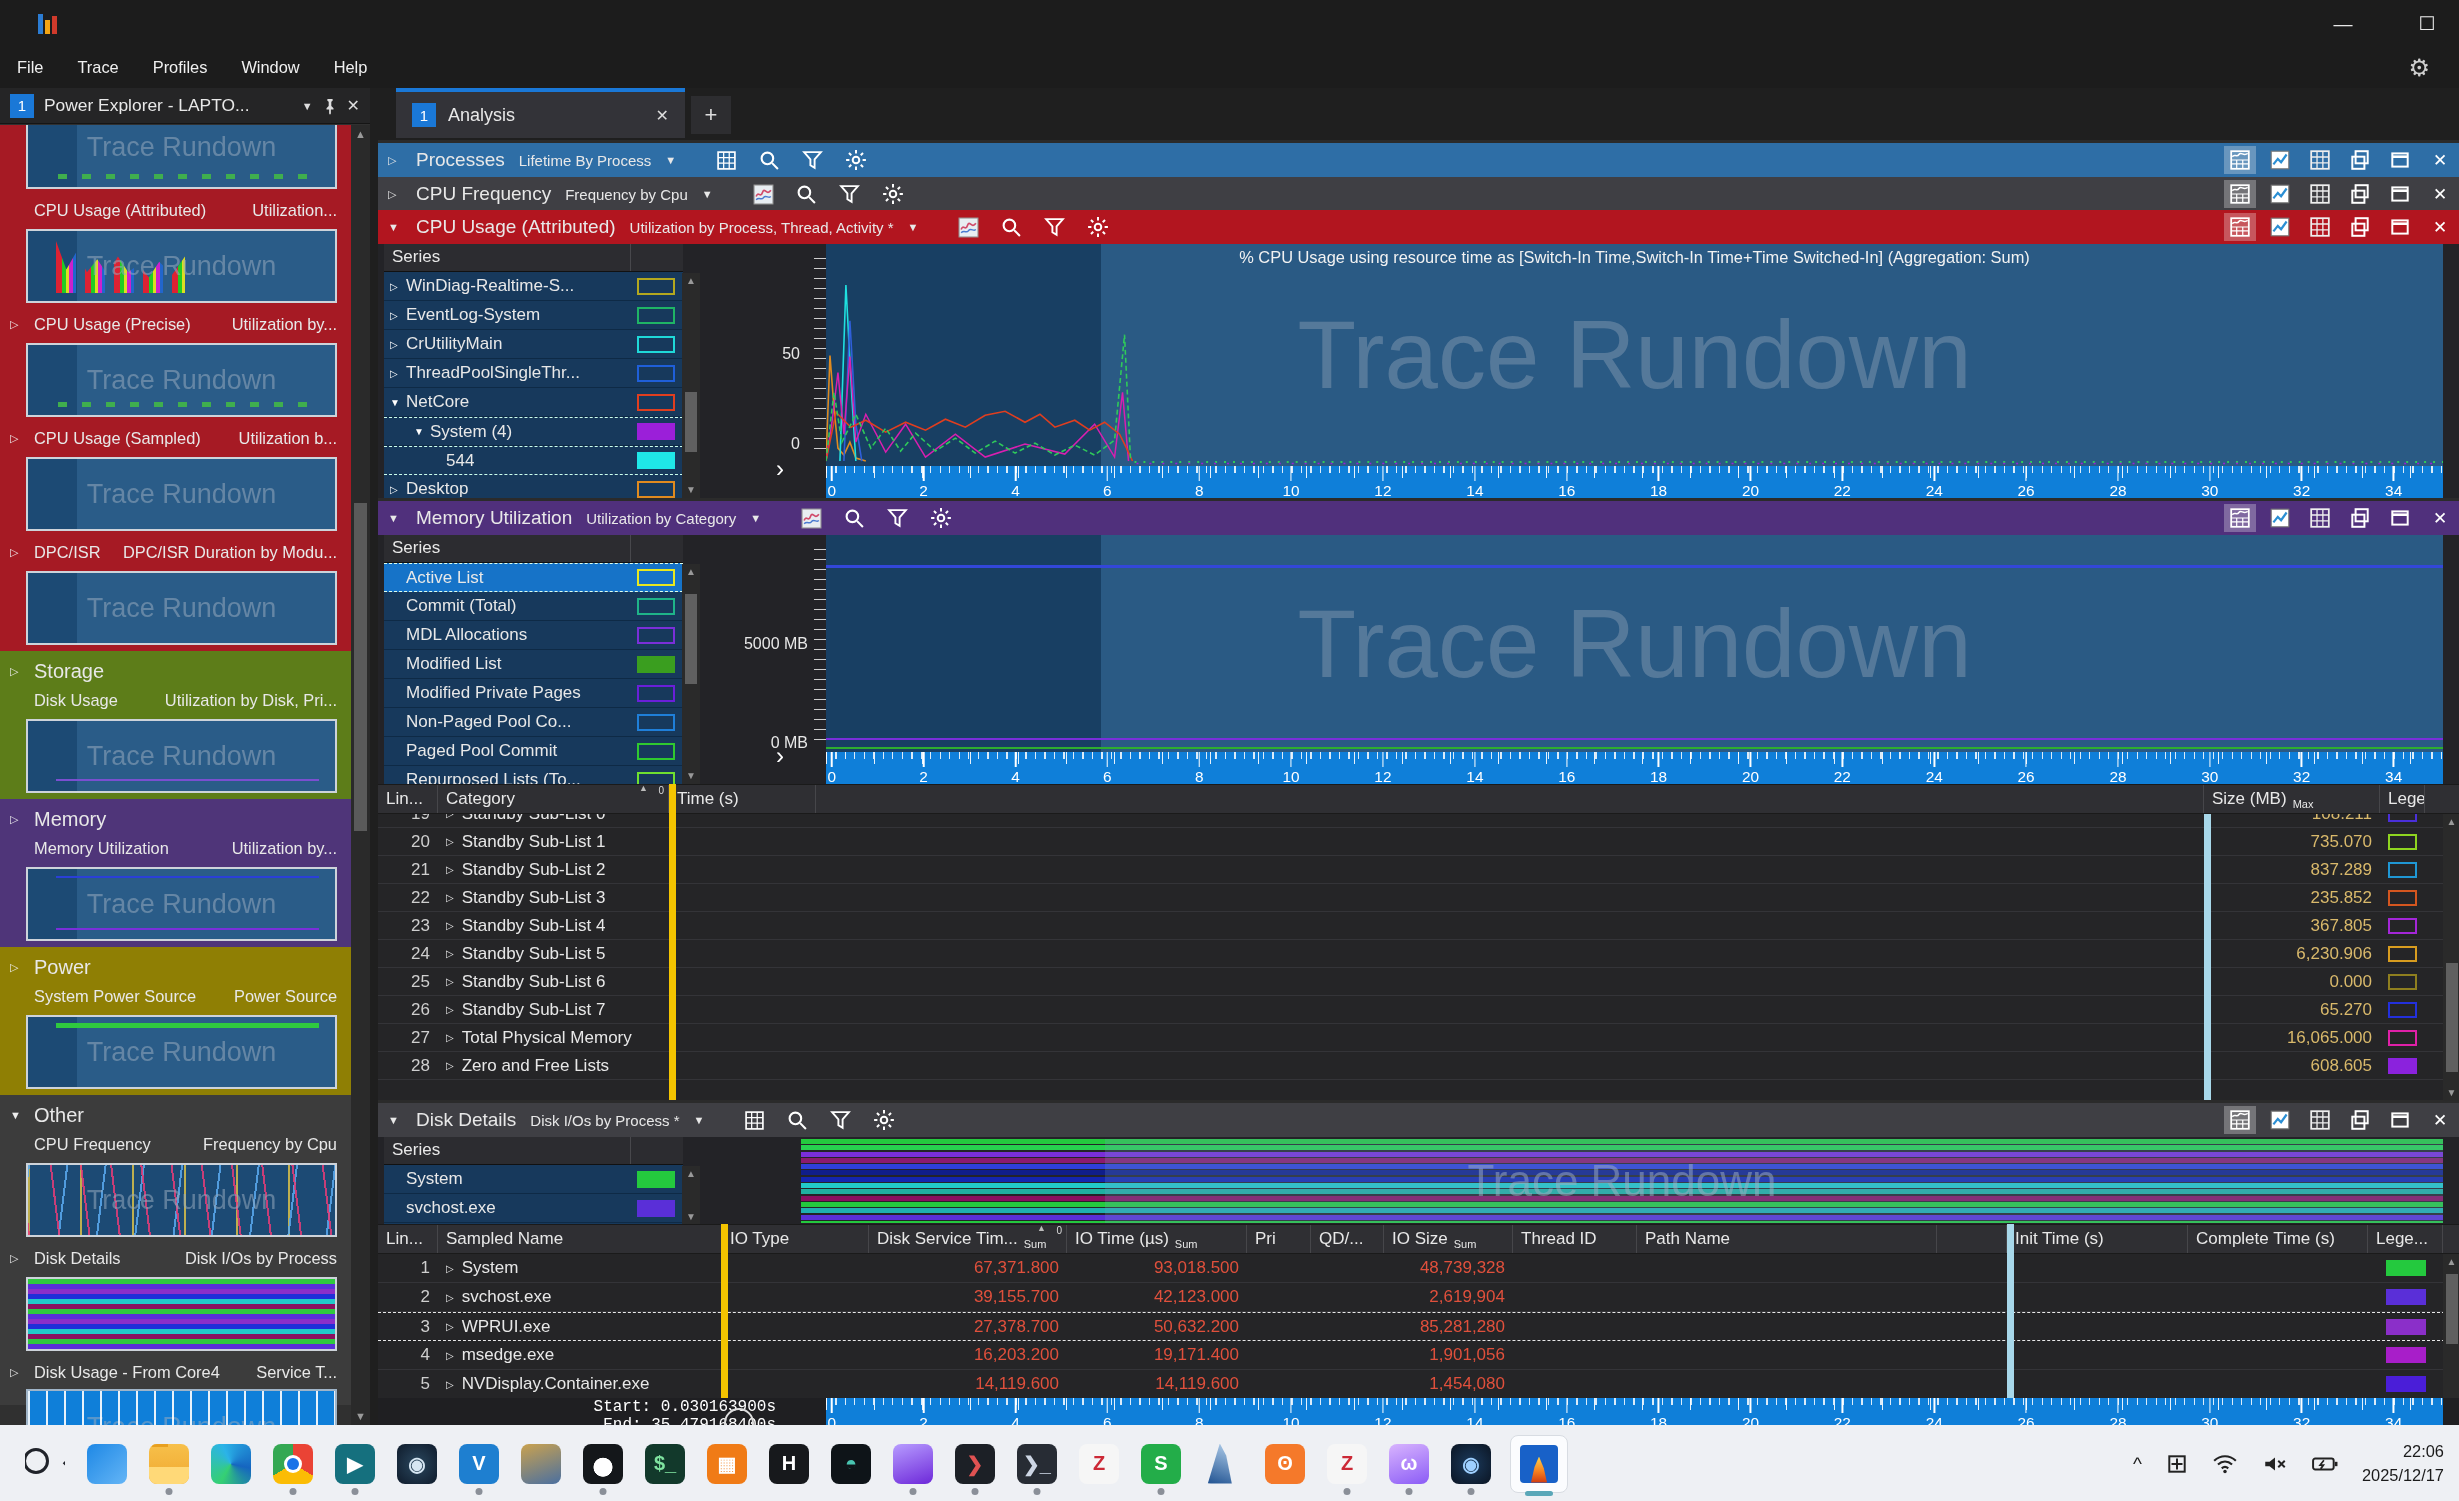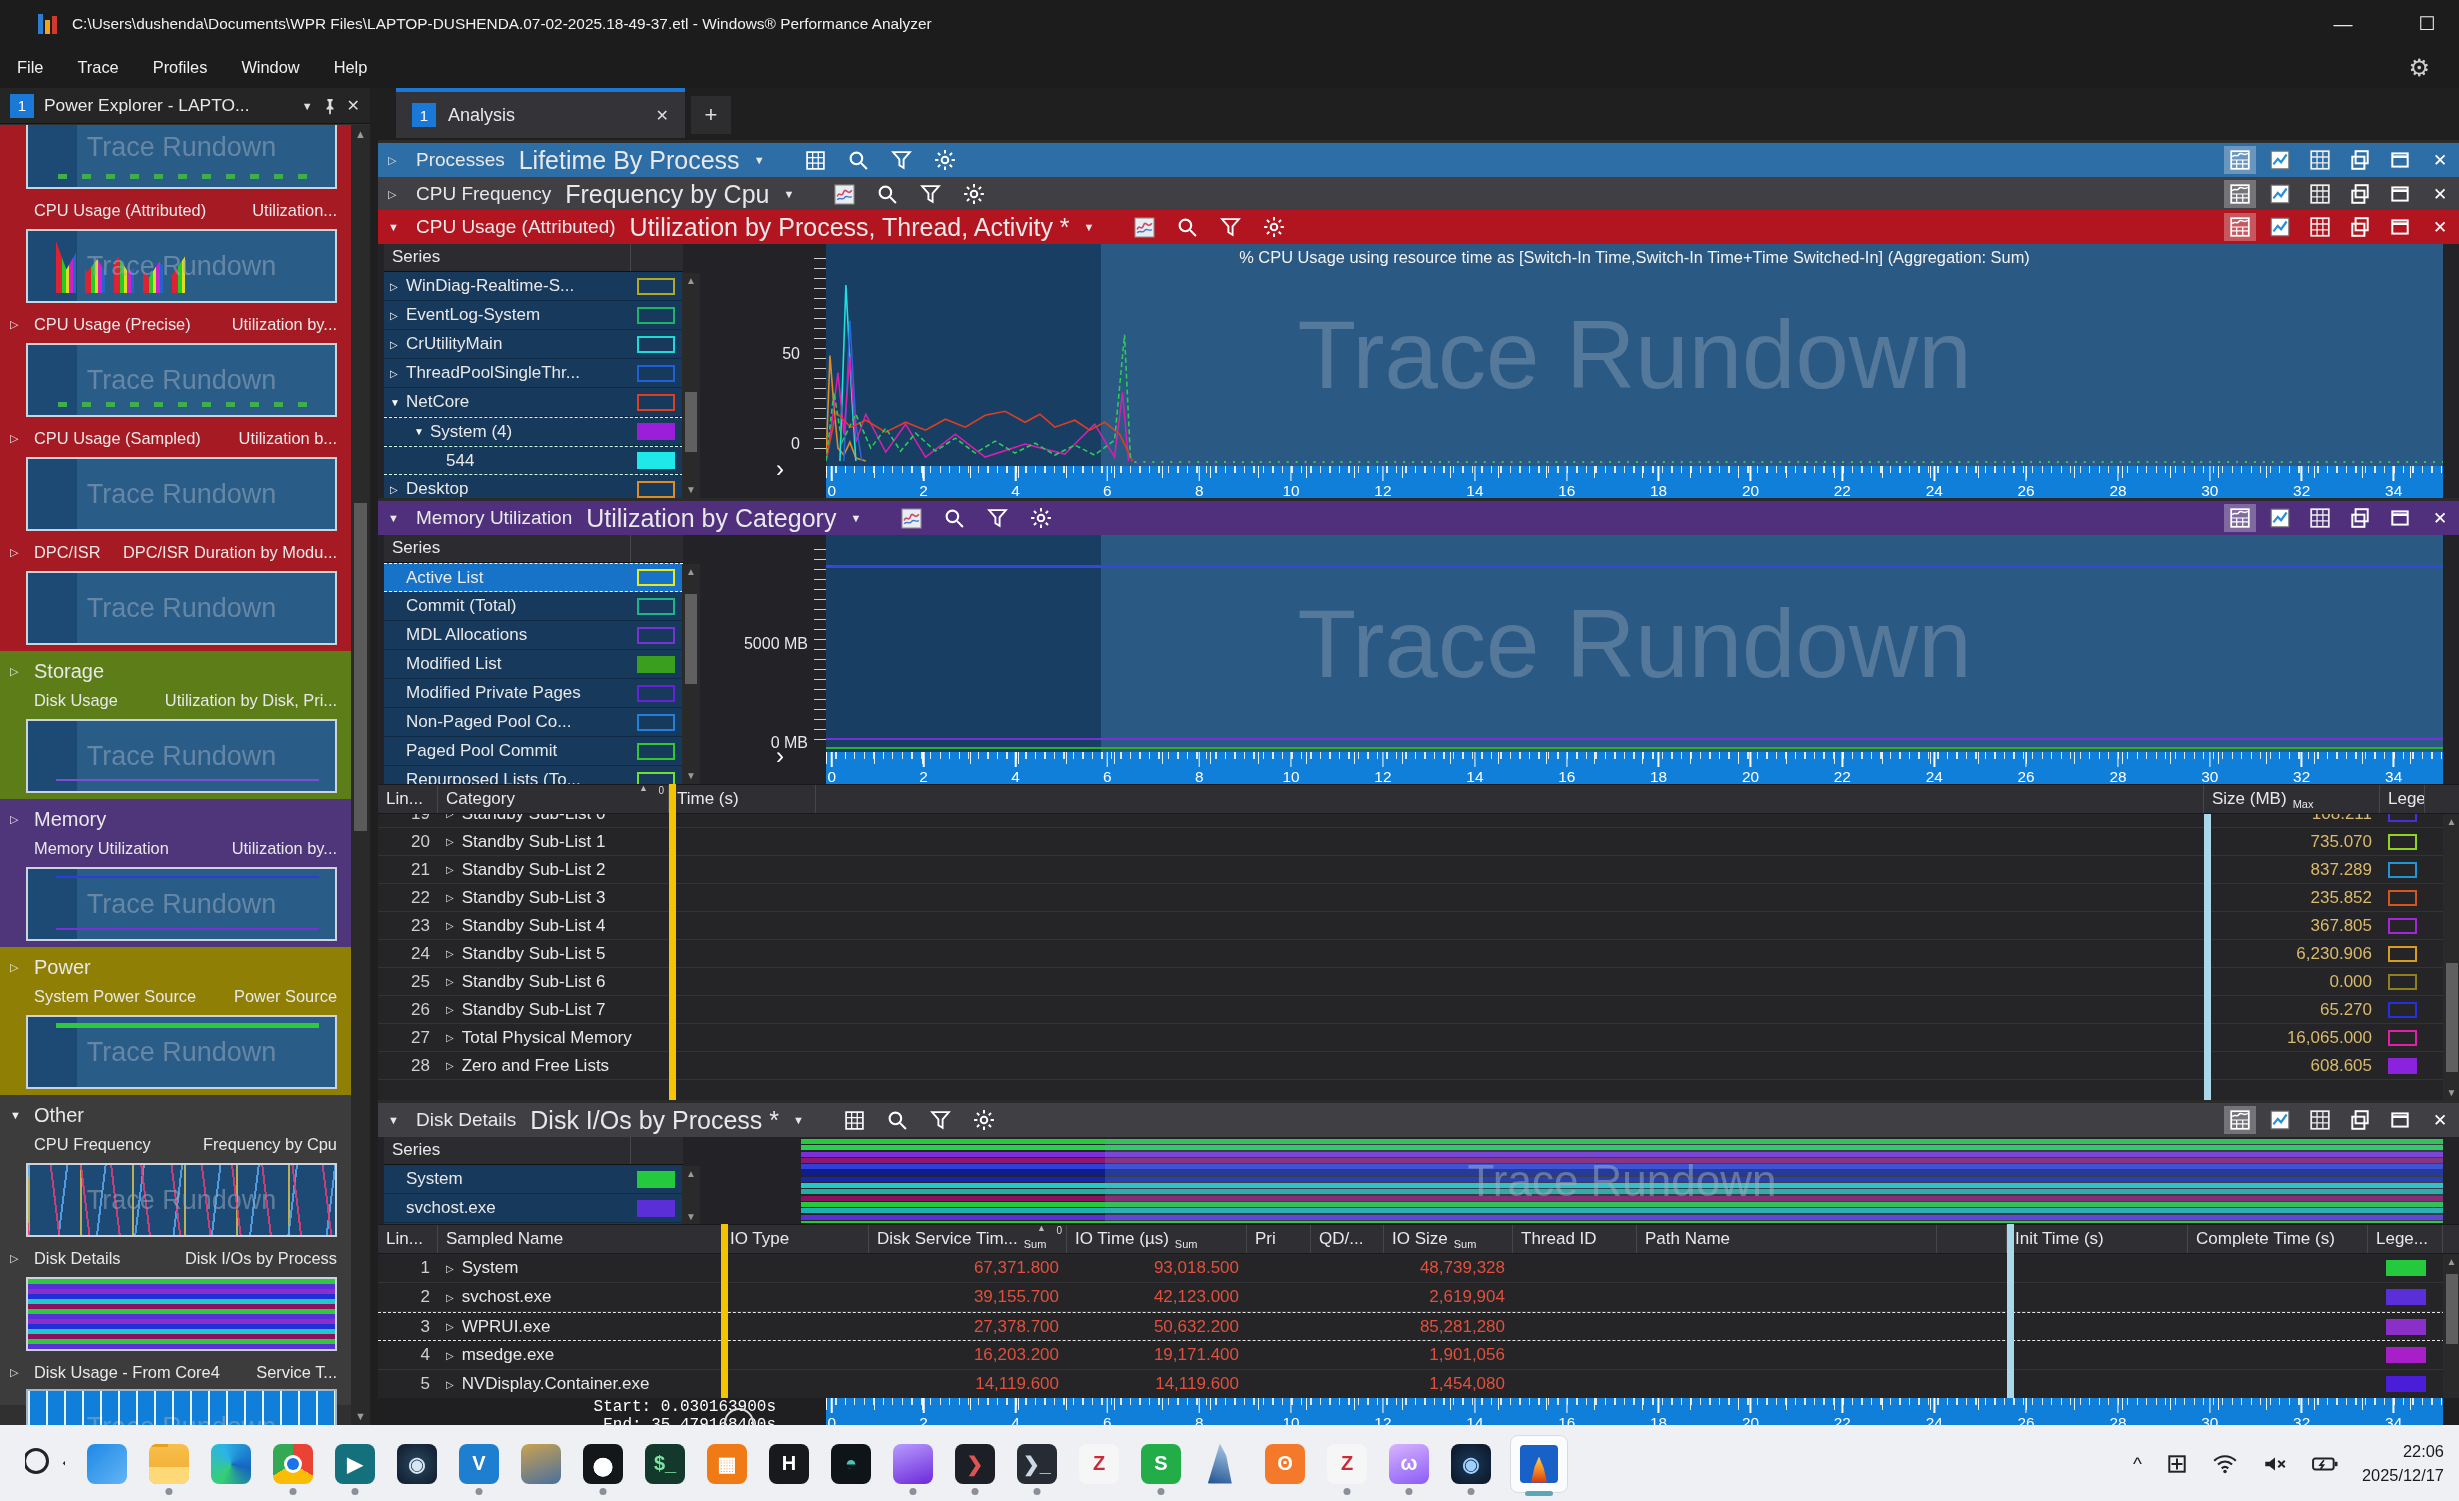--- a/index.html
+++ b/index.html
@@ -69,21 +69,21 @@
   
   #main{position:absolute;left:378px;top:88px;width:2082px;height:1337px;background:#2b2b2b}
   #tabbar{position:absolute;left:0;top:0;right:0;height:52px;background:#1f1f1f;display:flex;align-items:flex-start}
   .tab{margin-left:18px;height:50px;background:#333338;border-top:4px solid #1a78d7;display:flex;align-items:center;gap:12px;padding:0 16px;min-width:289px}
   .tab .tlabel{font-size:18px}
   .tab .tclose{margin-left:auto;color:#ddd;font-size:16px}
   .tabadd{margin-left:6px;margin-top:8px;width:40px;height:38px;background:#2d2d30;display:flex;align-items:center;justify-content:center;font-size:22px;color:#ddd}
   .ghdr{position:absolute;left:0;right:0;height:34px;display:flex;align-items:center;gap:14px;padding-left:10px}
   .ghdr .exp{font-size:11px;width:14px}
   .ghdr .gtitle{font-size:19px;white-space:nowrap}
-  .ghdr .gsub{font-size:25px;white-space:nowrap}
+  .ghdr .gsub{font-size:15px;white-space:nowrap}
   .ghdr .caret{font-size:11px}
   .ghdr .hicons{display:flex;align-items:center;gap:22px;margin-left:26px}
   .ghdr .hicons svg{display:block}
   .gicons{position:absolute;right:4px;top:2px;height:30px;display:flex;align-items:center;gap:8px}
   .gi{width:32px;height:28px;display:flex;align-items:center;justify-content:center;color:#fff;font-size:17px}
   .gi.hl{background:rgba(255,255,255,.28)}
   .hdr-blue{background:#2e6ea6}
   .hdr-gray{background:#3f3f44}
   .hdr-red{background:#b2151f}
   .hdr-purple{background:#50307c}
@@ -255,21 +255,20 @@
         </symbol>
     </defs>
   </svg>
 
   <div id="titlebar">
     <span class="applogo">
         <i></i>
         <i></i>
         <i></i>
       </span>
-    <span class="wtitle">C:\Users\dushenda\Documents\WPR Files\LAPTOP-DUSHENDA.07-02-2025.18-49-37.etl - Windows® Performance Analyzer</span>
     <span class="winbtns">
       <span class="wb">—</span>
       <span class="wb">☐</span>
     </span>
   </div>
 
   <div id="menubar">
     <div style="display:flex">
 
     <span class="mitem">File</span>

